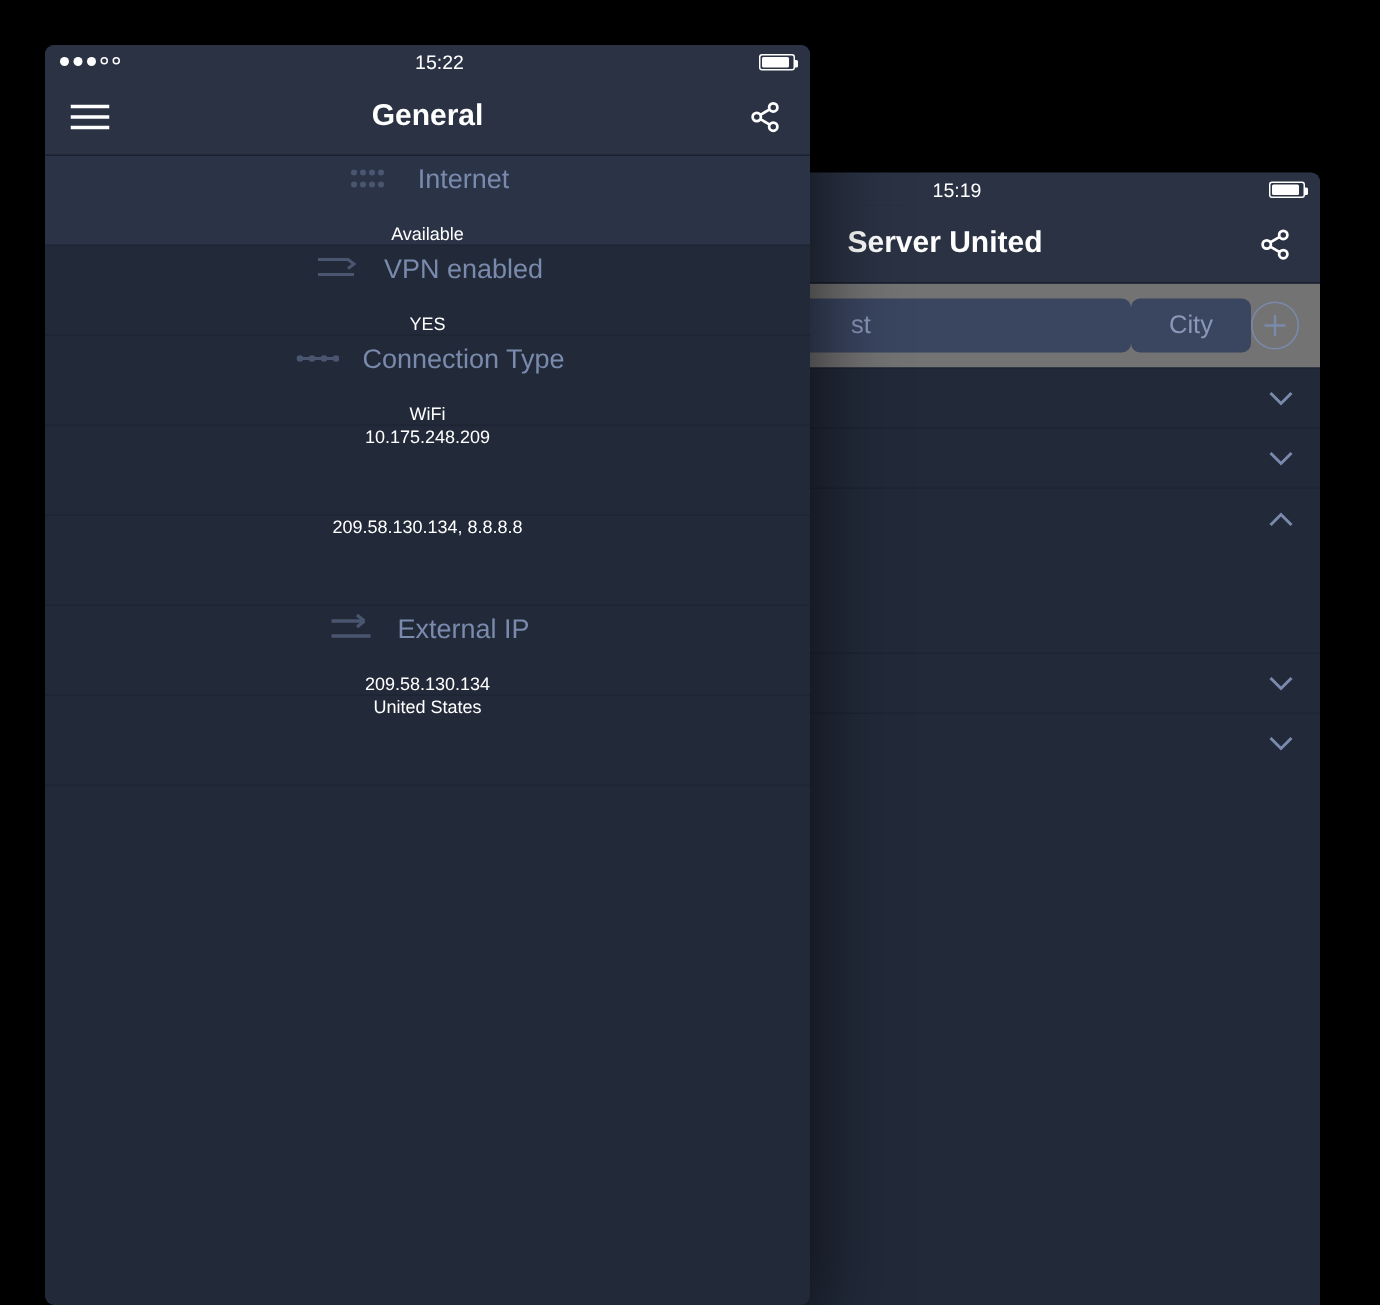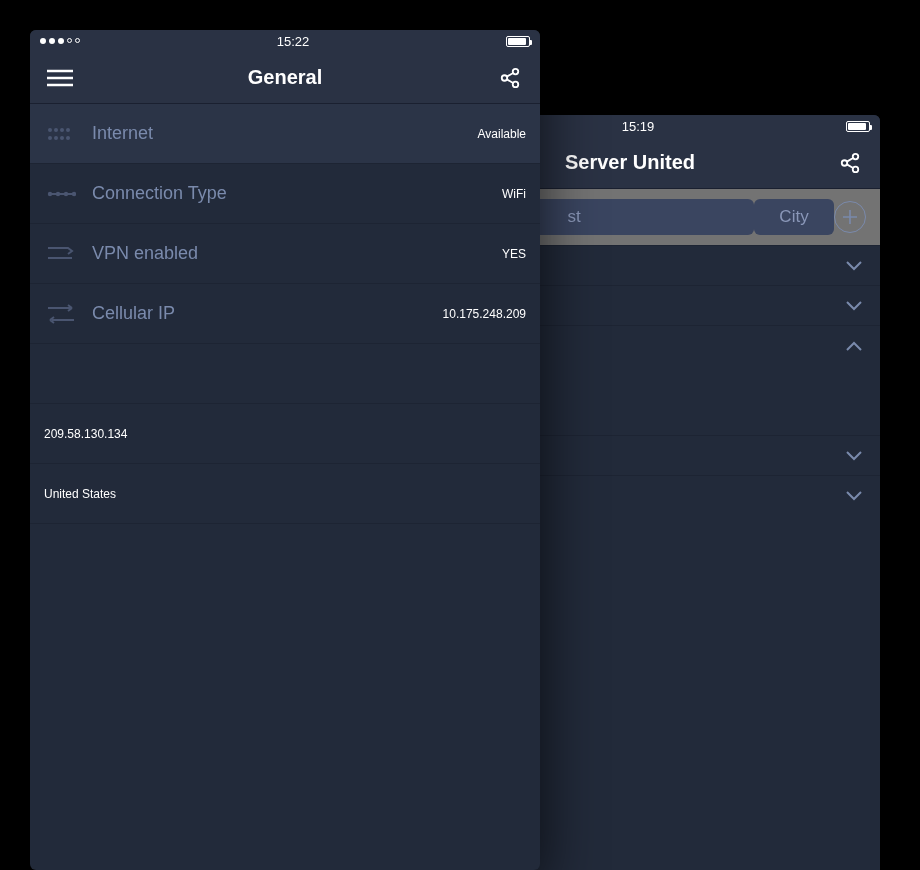--- a/index.html
+++ b/index.html
@@ -71,20 +71,21 @@
   .navbar .title {
     font-size: 20px; font-weight:600; color:#fff;
     position:absolute; left:0; right:0; text-align:center; pointer-events:none;
   }
   .navbar .nav-btn { width:28px; height:28px; display:flex; align-items:center; justify-content:center; color:#fff; }
 
   .list-row {
     display:flex; align-items:center; justify-content:space-between;
     height:60px; padding: 0 14px 0 14px;
     border-bottom: 1px solid #1d2433;
+    flex-direction: column;
   }
   .list-row .left { display:flex; align-items:center; gap:14px; }
   .list-row .icon-slot {
     width:34px; height:30px; display:flex; align-items:center; justify-content:center;
     color:#4a5570;
   }
   .list-row .label { color:#7a8aac; font-size:18px; font-weight:400; }
   .list-row .value { color:#fff; font-size:12px; font-weight:400; }
   .list-row.selected { background:#2b3447; }
 
@@ -257,64 +258,65 @@
           </svg>
         </div>
       <span class="label">Internet</span>
     </div>
     <span class="value">Available</span>
   </div>
 
   <div class="list-row">
     <div class="left">
       <div class="icon-slot">
+          <svg width="30" height="20" viewBox="0 0 30 20" fill="none" stroke="currentColor" stroke-width="2">
+            <path d="M2 4h20l4 3-4 3"></path>
+            <path d="M2 14h20l4 0"></path>
+          </svg>
+        </div>
+      <span class="label">VPN enabled</span>
+    </div>
+    <span class="value">YES</span>
+  </div>
+
+  <div class="list-row">
+    <div class="left">
+      <div class="icon-slot">
           <svg width="30" height="14" viewBox="0 0 30 14" fill="currentColor">
             <circle cx="4" cy="7" r="2.2"></circle>
             <circle cx="12" cy="7" r="2.2"></circle>
             <circle cx="20" cy="7" r="2.2"></circle>
             <circle cx="28" cy="7" r="2.2"></circle>
             <rect x="5" y="6" width="22" height="2"></rect>
           </svg>
         </div>
       <span class="label">Connection Type</span>
     </div>
     <span class="value">WiFi</span>
   </div>
 
+
+  <div class="list-row">
+    <span class="value">10.175.248.209</span>
+  </div>
+
+  <div class="list-row">
+    <span class="value">209.58.130.134, 8.8.8.8</span>
+  </div>
+
   <div class="list-row">
     <div class="left">
       <div class="icon-slot">
-          <svg width="30" height="20" viewBox="0 0 30 20" fill="none" stroke="currentColor" stroke-width="2">
-            <path d="M2 4h20l4 3-4 3"></path>
-            <path d="M2 14h20l4 0"></path>
+          <svg width="30" height="20" viewBox="0 0 30 20" fill="none" stroke="currentColor" stroke-width="2.2">
+            <path d="M2 5h22M24 5l-5-4M24 5l-5 4"></path>
+            <path d="M2 15h26"></path>
           </svg>
         </div>
-      <span class="label">VPN enabled</span>
-    </div>
-    <span class="value">YES</span>
-  </div>
-
-
-  <div class="list-row">
-    <div class="left">
-      <div class="icon-slot">
-          <svg width="30" height="22" viewBox="0 0 30 22" fill="none" stroke="currentColor" stroke-width="2">
-            <path d="M2 5h24M26 5l-4-3M26 5l-4 3"></path>
-            <path d="M28 17H6M4 17l4-3M4 17l4 3"></path>
-          </svg>
-        </div>
-      <span class="label">Cellular IP</span>
-    </div>
-    <span class="value">10.175.248.209</span>
-  </div>
-
-  <div class="list-row">
-  </div>
-
-  <div class="list-row">
+      <span class="label">External IP</span>
+    </div>
     <span class="value">209.58.130.134</span>
   </div>
 
   <div class="list-row">
     <span class="value">United States</span>
   </div>
 
 </div>
 
 </body></html>

